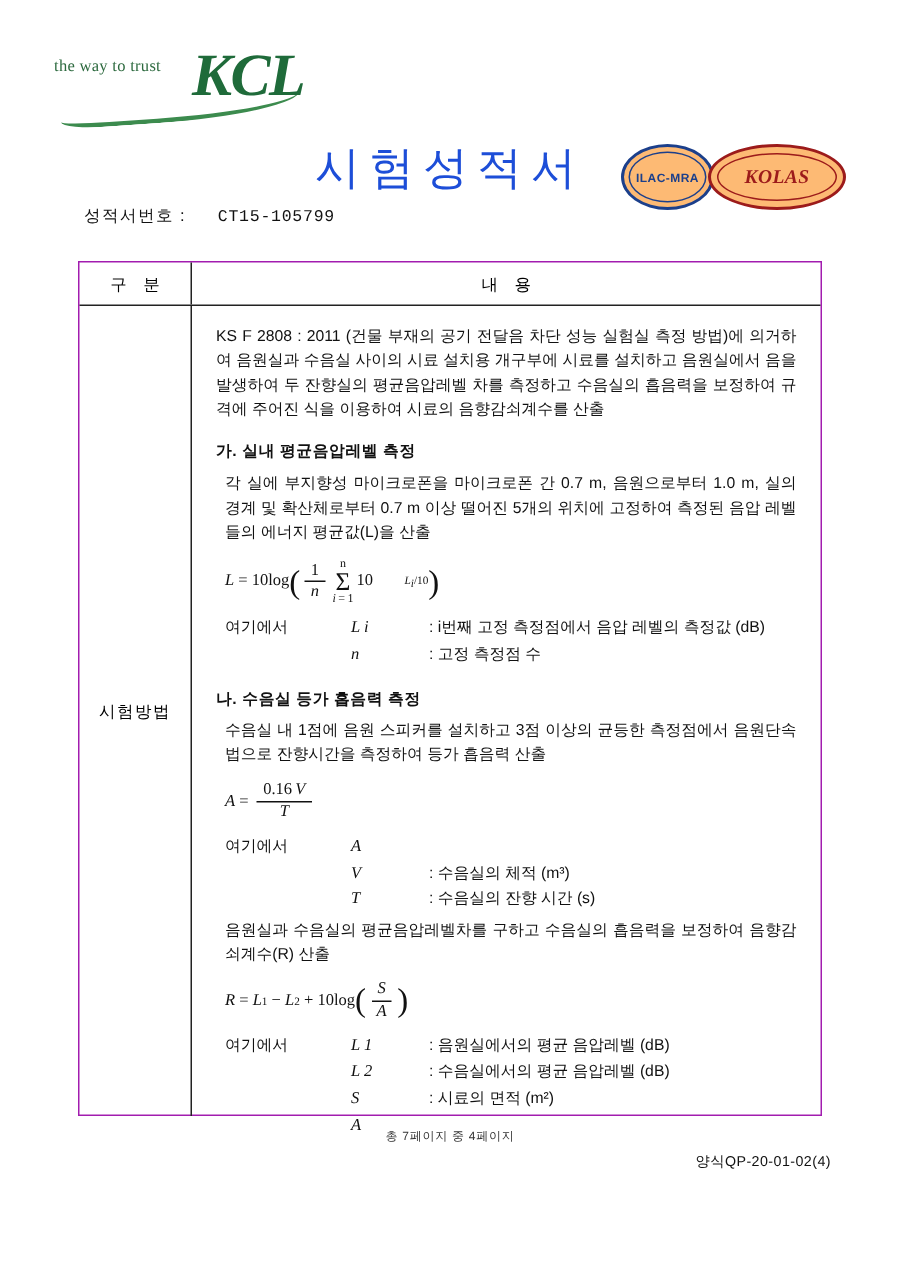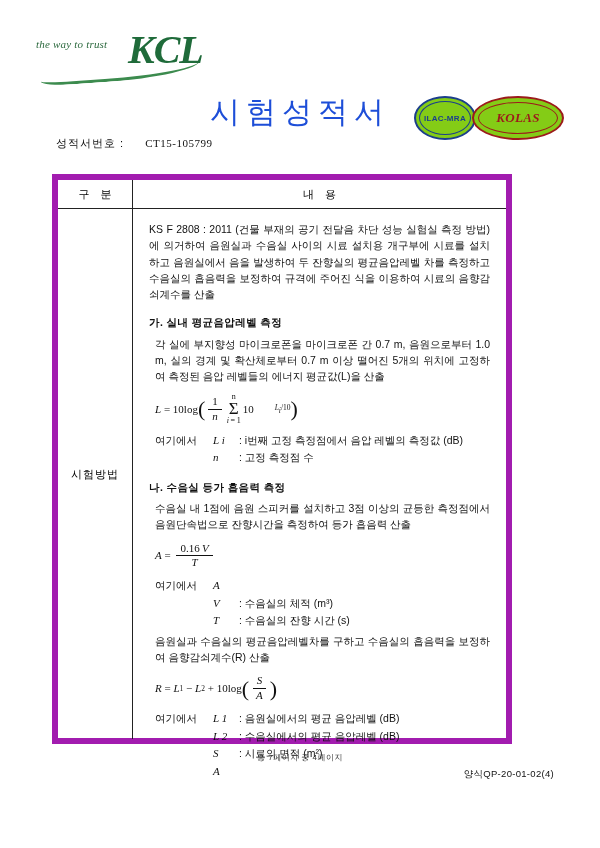--- a/index.html
+++ b/index.html
@@ -26,21 +26,20 @@
     left: 36px;
     top: 30px;
     width: 190px;
     height: 52px;
   }
   .logo-tagline {
     position: absolute;
     left: 0;
     top: 8px;
     font-family: "Liberation Serif", serif;
-    font-style: italic;
     font-size: 11px;
     color: #2d6a3f;
     letter-spacing: .2px;
   }
   .logo-kcl {
     position: absolute;
     left: 92px;
     top: -4px;
     font-family: "Liberation Serif", serif;
     font-style: italic;
@@ -89,21 +88,21 @@
     border-radius: 50%;
     border: 2px solid #1b3f8b;
     box-sizing: border-box;
     display: flex;
     align-items: center;
     justify-content: center;
     font-size: 8px;
     font-weight: bold;
     color: #1b3f8b;
     letter-spacing: .3px;
-    background: #84cc16;
+    background: #fdba74;
   }
   .mark-inner {
     width: 50px;
     height: 32px;
     border-radius: 50%;
     border: 1px solid #1b3f8b;
     display: flex;
     align-items: center;
     justify-content: center;
   }
@@ -127,32 +126,32 @@
   .report-no {
     position: absolute;
     left: 56px;
     top: 136px;
     font-size: 11px;
     color: #111;
   }
   .report-no .label { letter-spacing: 1px; }
   .report-no .value {
     margin-left: 18px;
-    font-family: Liberation Serif, serif;
+    font-family: Liberation Mono, monospace;
     letter-spacing: .5px;
   }
 
   
   .frame {
     position: absolute;
     left: 52px;
     top: 174px;
-    width: 460px;
+    width: 496px;
     height: 570px;
-    border: 6px solid #a21caf;
+    border: 1px solid #a21caf;
     box-sizing: border-box;
   }
   .thead {
     display: flex;
     height: 28px;
     border-bottom: 1px solid #222;
   }
   .th-left {
     width: 74px;
     border-right: 1px solid #222;
@@ -242,20 +241,21 @@
   sub { font-size: 7.5px; }
   sup { font-size: 7.5px; margin-left: 21px; }
 
   .where {
     margin: 3px 0 3px 6px;
     font-size: 10.5px;
     line-height: 1.6;
   }
   .where-line {
     display: flex;
+    gap: 26px;
   }
   .where-lead { width: 58px; flex: none; }
   .where-sym {
     width: 26px;
     flex: none;
     font-family: "Liberation Serif", serif;
     font-style: italic;
     font-size: 11px;
   }
   .where-txt { flex: 1; }

